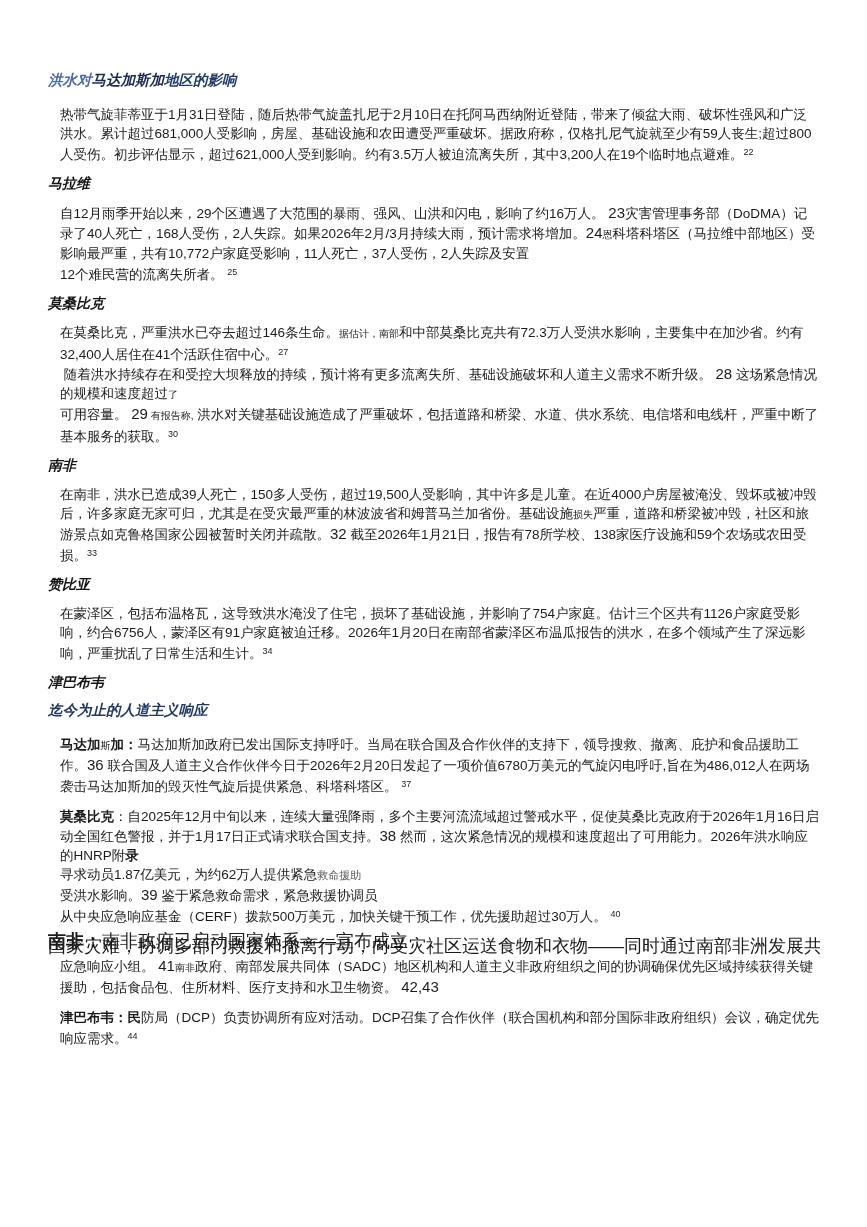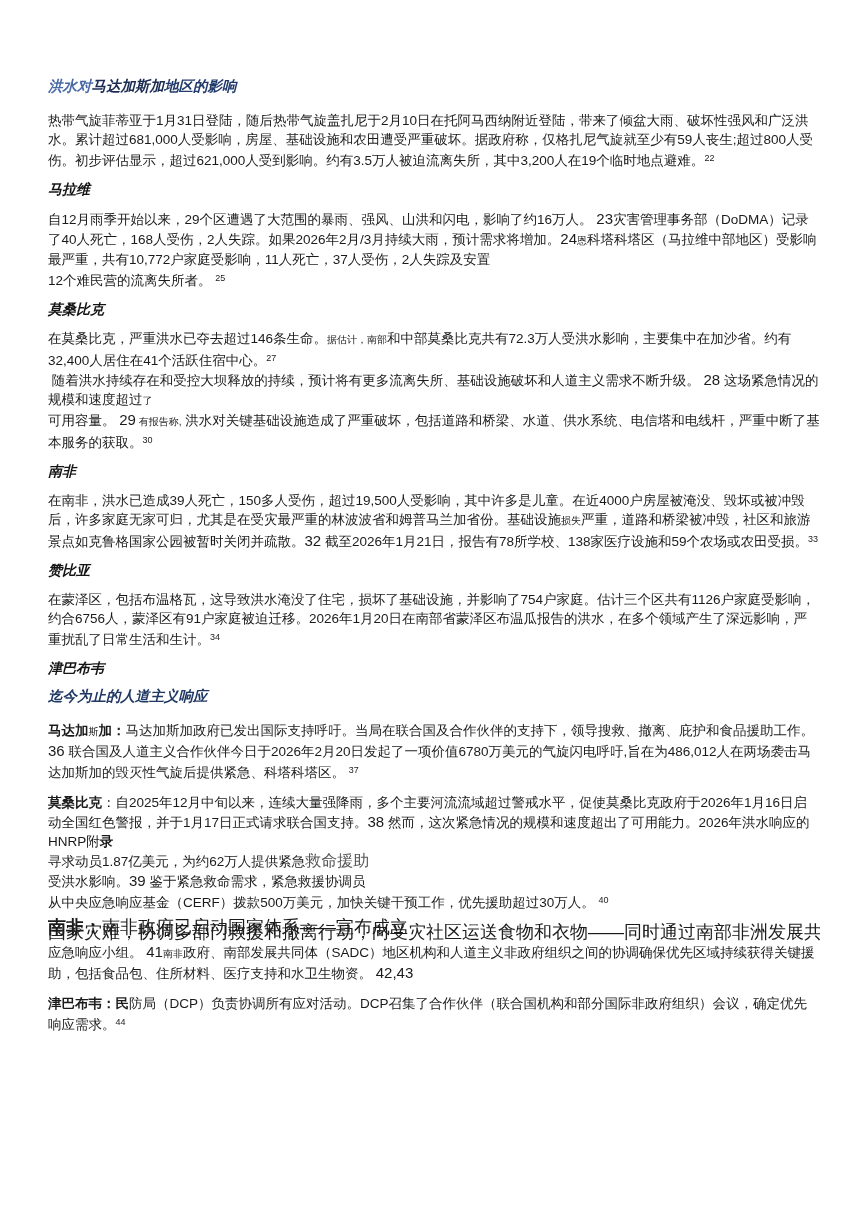--- a/index.html
+++ b/index.html
@@ -2,32 +2,32 @@
 <html lang="zh" style="--bg: #ffffff; --body: #1b1b1b; --smallgray: #555555; --hl: #4a6aa6; --hd: #1b2b52; --hm: #223a6b; --h2: #203864;"><head>
 <meta charset="utf-8">
 <style>
   html,body{margin:0;padding:0;background:#ffffff;}
   .page{
     width:867px;height:1227px;background:var(--bg,#fff);
     position:relative;overflow:hidden;
     font-family:"Liberation Sans","DejaVu Sans",sans-serif;
     color:var(--body,#1b1b1b);
   }
-  .content{position:absolute;left:48px;top:72px;width:772px;}
-  .paragraph{font-size:13.5px;line-height:19px;margin:0 0 11px 0;}
+  .content{position:absolute;left:48px;top:66px;width:772px;}
+  .paragraph{font-size:13.5px;line-height:19px;margin:0 0 11px 12px;}
   .heading{font-size:14.5px;line-height:17px;font-weight:700;font-style:italic;margin:6px 0 16px 0;}
   .section-heading{font-size:14px;line-height:17px;font-weight:700;font-style:italic;color:#141414;margin:6px 0 11px 0;}
   .overlap{position:relative;font-size:18px;line-height:19px;margin:0;}
   .ov-bottom{white-space:nowrap;overflow:hidden;}
   .ov-top{position:absolute;left:0;top:-5px;white-space:nowrap;}
   .paragraph.tight{margin-top:0;}
   
   .s-b{font-weight:700;}
   .s-sm{font-size:10px;}
-  .s-smg{font-size:16px;color:var(--smallgray,#555);}
+  .s-smg{font-size:11px;color:var(--smallgray,#555);}
   .s-fn{font-size:15px;}
   .s-sup{font-size:9px;vertical-align:4px;}
   .s-smsup{font-size:9px;vertical-align:3px;}
   .s-hl{color:var(--hl,#4a6aa6);}
   .s-hd{color:var(--hd,#1b2b52);}
   .s-hm{color:var(--hm,#223a6b);}
   .s-h2{color:var(--h2,#203864);}
 </style>
 </head>
 <body>

